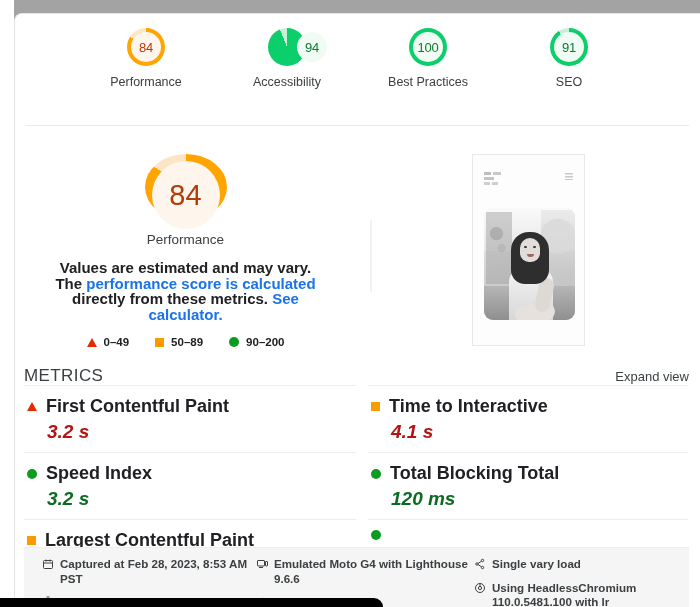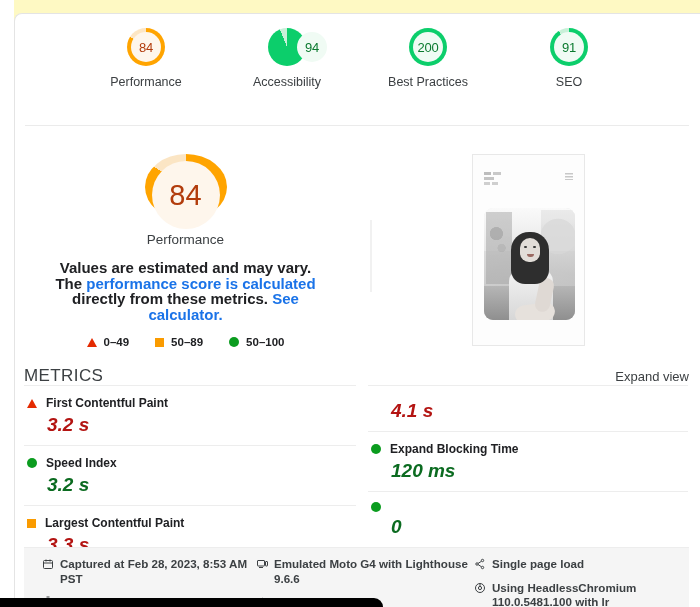--- a/index.html
+++ b/index.html
@@ -8,21 +8,21 @@
     width: 700px;
     height: 607px;
     background: #ffffff;
     font-family: "Liberation Sans", sans-serif;
     overflow: hidden;
   }
   #root {
     position: relative;
     width: 700px;
     height: 607px;
-    background: #fef9c3;
+    background: #a3a3a3;
   }
 
   
   .card {
     position: absolute;
     left: 14px;
     top: 13px;
     width: 686px;
     height: 594px;
     background: #ffffff;
@@ -291,21 +291,21 @@
   .mcol { width: 332px; }
   .mcol.right { padding-left: 12px; box-sizing: border-box; }
   .mrow {
     border-top: 1px solid #ededed;
     padding: 10px 0 9px 0;
     position: relative;
     cursor: pointer;
   }
   .mrow:last-child { border-bottom: 4px solid #14b8a6; }
   .m-head { display: flex; align-items: center; gap: 9px; padding-left: 3px; }
-  .m-name { font-size: 12px; font-weight: bold; color: #202124; }
+  .m-name { font-size: 18px; font-weight: bold; color: #202124; }
   .m-val {
     margin-top: 4px;
     padding-left: 23px;
     font-size: 19px;
     font-weight: bold;
     font-style: italic;
   }
   .v-red { color: #b31412; }
   .v-green { color: #0b6b20; }
   .mi-tri {
@@ -376,21 +376,21 @@
           <div class="gauge-label">Performance</div>
         </div>
         <div class="gauge-item">
           <div class="gauge-ring" style="background: conic-gradient(rgb(12, 206, 107) 0deg, rgb(12, 206, 107) 338.4deg, rgb(200, 240, 216) 338.4deg, rgb(200, 240, 216) 360deg);">
             <div class="inner" style="background: rgb(240, 251, 244); color: rgb(11, 122, 47); margin-left: 25px;">94</div>
           </div>
           <div class="gauge-label">Accessibility</div>
         </div>
         <div class="gauge-item">
           <div class="gauge-ring" style="background: rgb(12, 206, 107);">
-            <div class="inner" style="background: rgb(240, 251, 244); color: rgb(11, 122, 47);">200</div>
+            <div class="inner" style="background: rgb(240, 251, 244); color: rgb(11, 122, 47);">100</div>
           </div>
           <div class="gauge-label">Best Practices</div>
         </div>
         <div class="gauge-item">
           <div class="gauge-ring" style="background: conic-gradient(rgb(12, 206, 107) 0deg, rgb(12, 206, 107) 327.6deg, rgb(200, 240, 216) 327.6deg, rgb(200, 240, 216) 360deg);">
             <div class="inner" style="background: rgb(240, 251, 244); color: rgb(11, 122, 47);">91</div>
           </div>
           <div class="gauge-label">SEO</div>
         </div>
       </div>
@@ -410,21 +410,21 @@
             <div class="legend-item">
               <div class="tri"></div>
               <span>0–49</span>
             </div>
             <div class="legend-item">
               <div class="sqr"></div>
               <span>50–89</span>
             </div>
             <div class="legend-item">
               <div class="cir"></div>
-              <span>50–100</span>
+              <span>90–200</span>
             </div>
           </div>
       </div>
       <div class="hero-right">
         <div class="thumb">
           <div class="thumb-logo"></div>
           <div class="thumb-menu"></div>
           <div class="thumb-photo">
             <div class="ph-sky"></div>
             <div class="ph-tree-l"></div>
@@ -468,26 +468,30 @@
           <div class="mrow">
             <div class="m-head">
               <div class="mi-sqr"></div>
               <div class="m-name">Largest Contentful Paint</div>
             </div>
             <div class="m-val v-red">3.3 s</div>
           </div>
         </div>
       <div class="mcol right" id="metrics-right">
           <div class="mrow">
+            <div class="m-head">
+              <div class="mi-sqr"></div>
+              <div class="m-name">Time to Interactive</div>
+            </div>
             <div class="m-val v-red">4.1 s</div>
           </div>
           <div class="mrow">
             <div class="m-head">
               <div class="mi-cir"></div>
-              <div class="m-name">Expand Blocking Time</div>
+              <div class="m-name">Total Blocking Total</div>
             </div>
             <div class="m-val v-green">120 ms</div>
           </div>
           <div class="mrow">
             <div class="m-head">
               <div class="mi-cir"></div>
             </div>
             <div class="m-val v-green">0</div>
           </div>
         </div>
@@ -538,21 +542,21 @@
       <div class="fcol c3" id="fcol3">
           <div class="fitem">
             <span class="fico">
               <svg width="12" height="12" viewBox="0 0 24 24" fill="none" stroke="currentColor" stroke-width="2">
                 <circle cx="17" cy="5" r="2.4"></circle>
                 <circle cx="6" cy="12" r="2.4"></circle>
                 <circle cx="17" cy="19" r="2.4"></circle>
                 <path d="M8.2 10.8 14.8 6.6M8.2 13.2l6.6 4.2"></path>
               </svg>
             </span>
-            <span>Single page load</span>
+            <span>Single vary load</span>
           </div>
           <div class="fitem">
             <span class="fico">
               <svg width="12" height="12" viewBox="0 0 24 24" fill="none" stroke="currentColor" stroke-width="2">
                 <circle cx="12" cy="12" r="9"></circle>
                 <circle cx="12" cy="12" r="3.2"></circle>
                 <path d="M12 3v5"></path>
               </svg>
             </span>
             <span>Using HeadlessChromium 110.0.5481.100 with lr</span>

